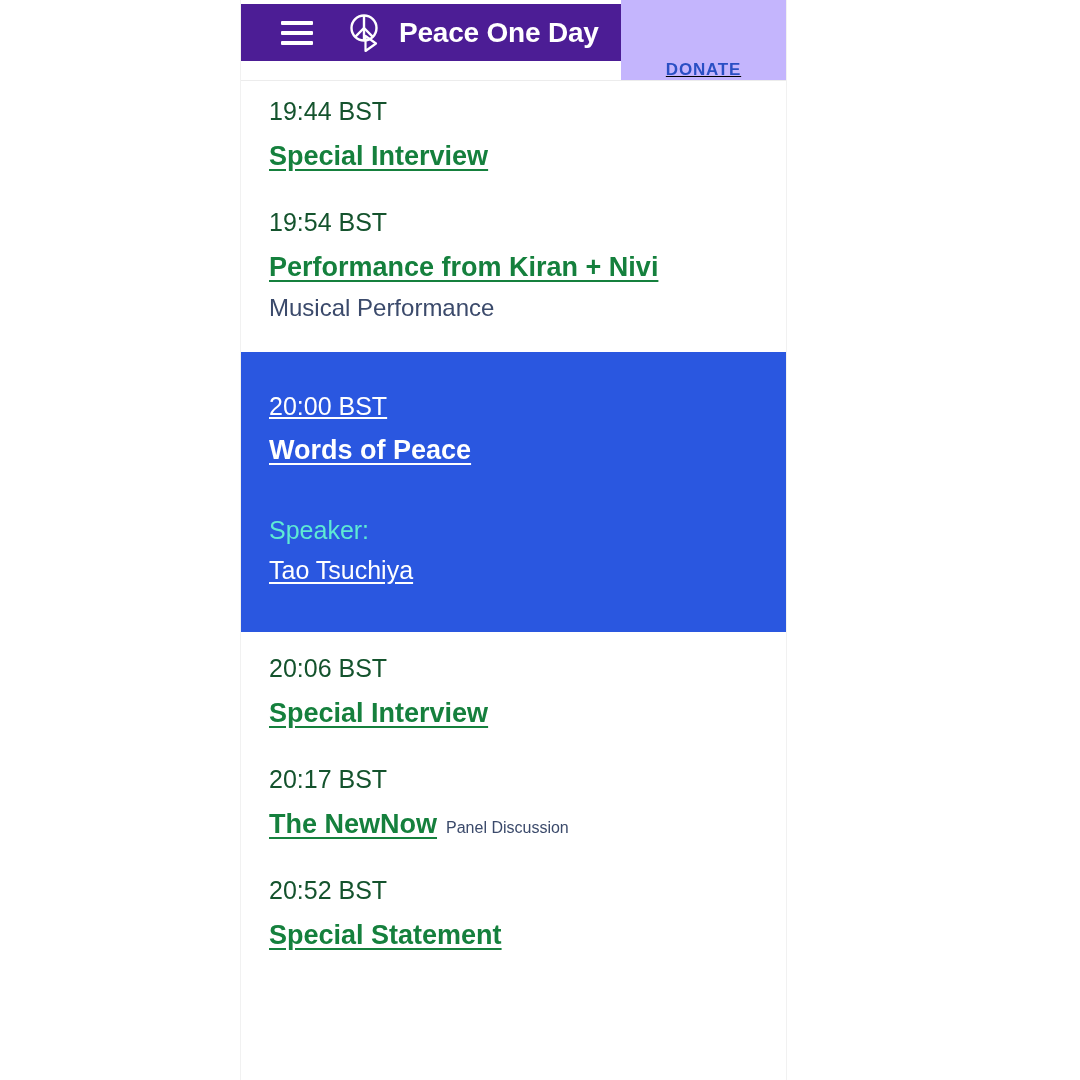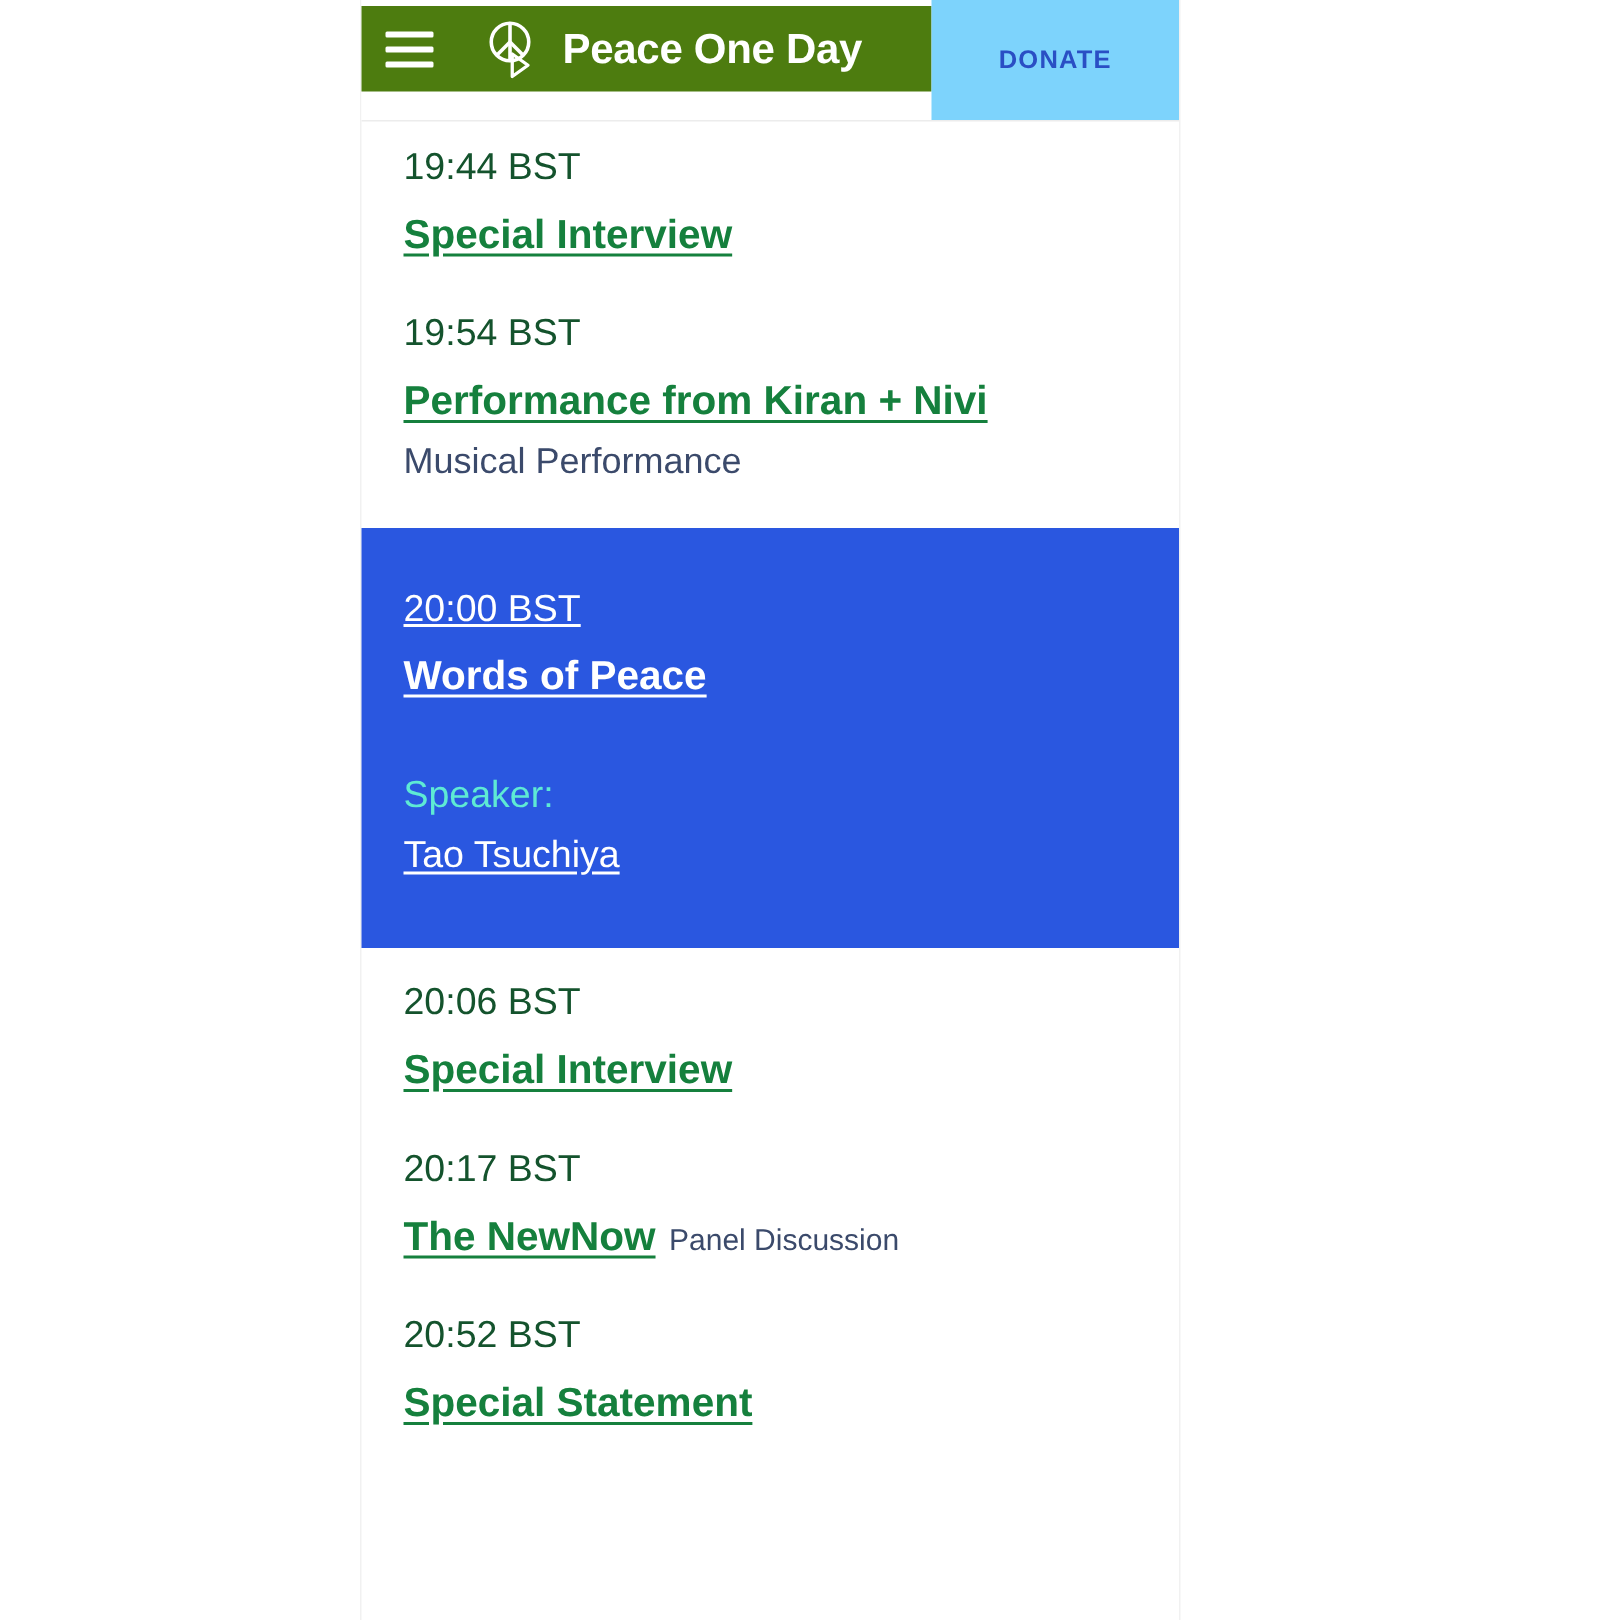--- a/index.html
+++ b/index.html
@@ -35,26 +35,26 @@
   .header {
     position: relative;
     height: 80px;
     display: flex;
     align-items: stretch;
     border-bottom: 1px solid #ececec;
     background: #ffffff;
   }
 
   .header-brand {
-    background: #4d7c0f;
+    background: #4c1d95;
     display: flex;
     align-items: center;
     width: 380px;
     flex: 0 0 380px;
-    padding-left: 16px;
+    padding-left: 40px;
     box-sizing: border-box;
     margin-top: 4px;
     margin-bottom: 19px;
   }
 
   .hamburger {
     width: 32px;
     height: 24px;
     display: flex;
     flex-direction: column;
@@ -91,23 +91,24 @@
     color: #ffffff;
     font-size: 28px;
     font-weight: bold;
     letter-spacing: -0.2px;
     white-space: nowrap;
   }
 
   .header-actions {
     flex: 1 1 auto;
     display: flex;
-    align-items: center;
+    align-items: flex-end;
     justify-content: center;
-    background: #7dd3fc;
+    background: #c4b5fd;
+    text-decoration: underline;
   }
 
   .donate-link {
     color: #2a4fc4;
     font-size: 17px;
     font-weight: bold;
     letter-spacing: 0.8px;
     text-decoration: none;
     cursor: pointer;
   }
@@ -150,21 +151,21 @@
   .sched-kind {
     font-size: 24px;
     color: #3b4a6b;
     line-height: 1.45;
     margin-top: 4px;
   }
 
   .sched-kind.inline {
     display: inline;
     margin-left: 9px;
-    font-size: 20px;
+    font-size: 16px;
   }
 
   .title-line {
     line-height: 1.5;
   }
 
   
   .highlight .sched-time { color: #ffffff; text-decoration: underline; }
   .highlight .sched-title { color: #ffffff; }
   .highlight .speaker-label {

